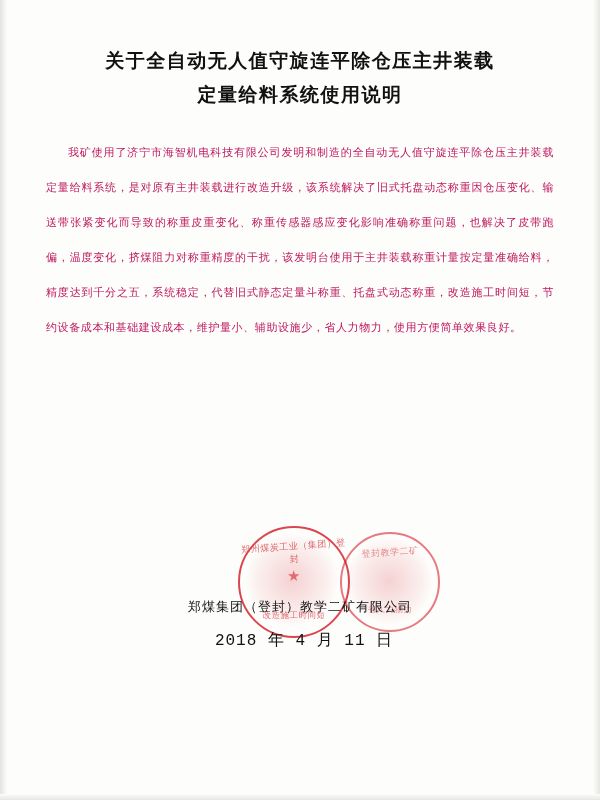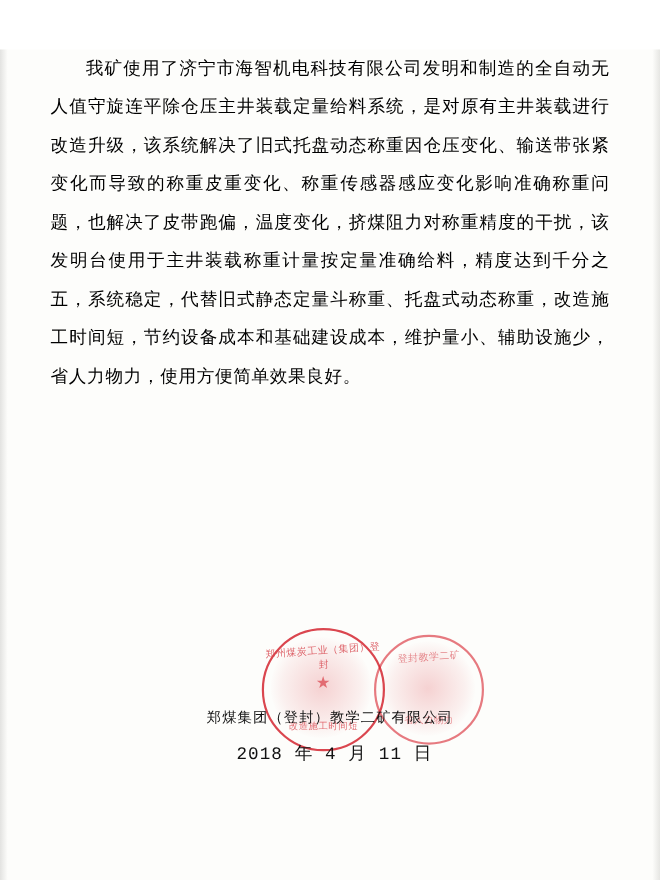--- a/index.html
+++ b/index.html
@@ -48,27 +48,27 @@
   }
   .title-line {
     font-size: 19px;
     font-weight: bold;
     letter-spacing: 1.5px;
     line-height: 34px;
     color: #111111;
   }
 
   .body-block {
-    margin: 45px 46px 0 46px;
-    font-size: 16px;
+    margin: 23px 46px 0 46px;
+    font-size: 11px;
     line-height: 35px;
     letter-spacing: 0.6px;
     text-align: justify;
     text-justify: inter-ideograph;
-    color: #000000;
+    color: #be185d;
   }
   .body-block p {
     margin: 0;
     text-indent: 2em;
   }
 
   
   .sign-area {
     position: absolute;
     left: 0;
@@ -164,20 +164,24 @@
 </style>
 </head>
 <body>
 
 <div class="page">
 
   <div class="scan-edge-left"></div>
   <div class="scan-edge-right"></div>
   <div class="scan-edge-bottom"></div>
 
+  <div class="title-block">
+    <div class="title-line">关于全自动无人值守旋连平除仓压主井装载</div>
+    <div class="title-line">定量给料系统使用说明</div>
+  </div>
 
   <div class="body-block">
     <p>我矿使用了济宁市海智机电科技有限公司发明和制造的全自动无人值守旋连平除仓压主井装载定量给料系统，是对原有主井装载进行改造升级，该系统解决了旧式托盘动态称重因仓压变化、输送带张紧变化而导致的称重皮重变化、称重传感器感应变化影响准确称重问题，也解决了皮带跑偏，温度变化，挤煤阻力对称重精度的干扰，该发明台使用于主井装载称重计量按定量准确给料，精度达到千分之五，系统稳定，代替旧式静态定量斗称重、托盘式动态称重，改造施工时间短，节约设备成本和基础建设成本，维护量小、辅助设施少，省人力物力，使用方便简单效果良好。</p>
   </div>
 
   <div class="sign-area">
 
     <div class="seal-smudge smudge-a"></div>
     <div class="seal-smudge smudge-b"></div>
 

